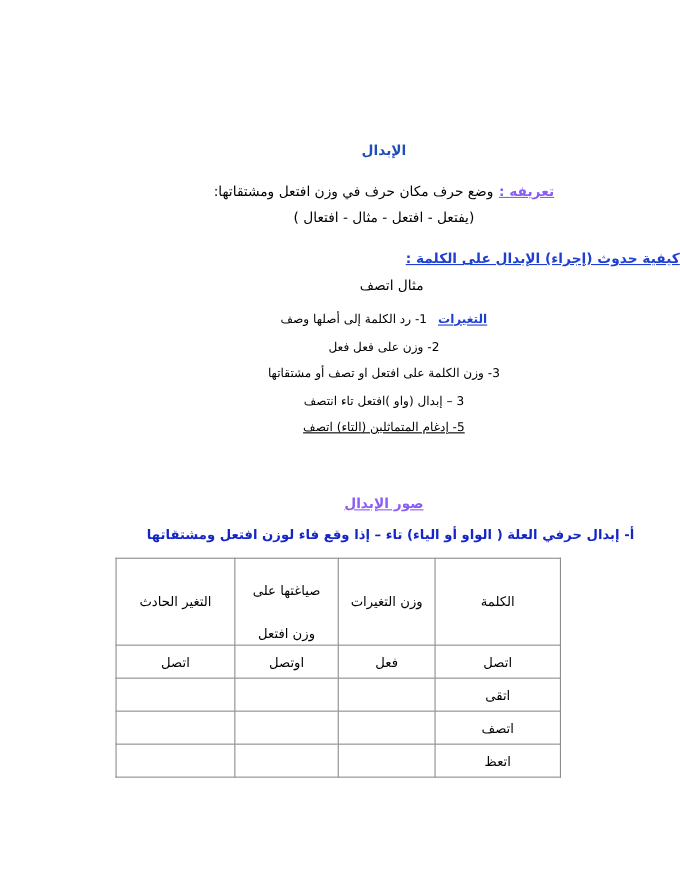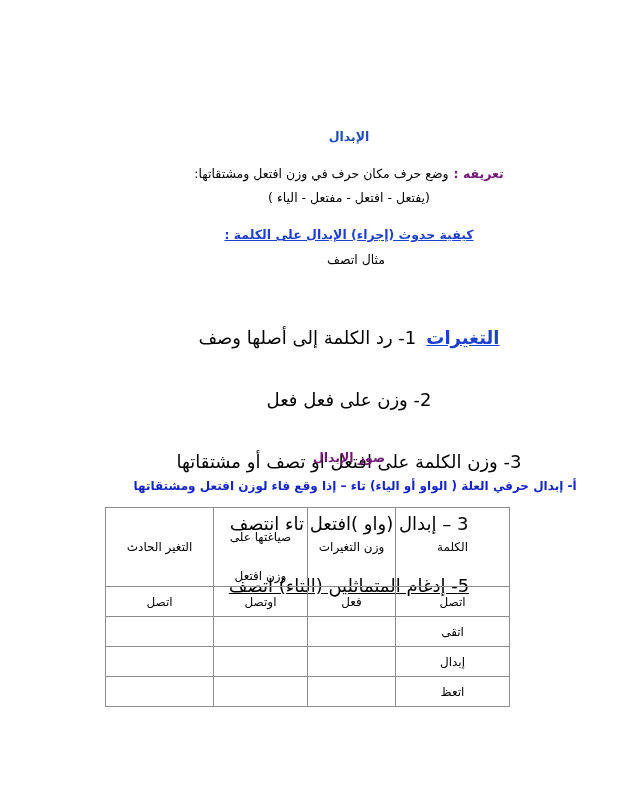--- a/index.html
+++ b/index.html
@@ -40,44 +40,43 @@
     font-size: 12.5px;
     text-align: center;
     position: absolute;
     top: 131px;
     right: 0;
     left: 0;
   }
 
   .abs { position: absolute; }
 
-  .red { color: #701a75; font-weight: bold; }
+  .red { color: #8b5cf6; font-weight: bold; text-decoration: underline; }
   .blue-u { color: #1f3fd0; font-weight: bold; text-decoration: underline; }
   .blue-head { color: #1526c8; font-weight: bold; }
 
   .def-line { top: 163px; right: 0; left: 0; text-align: center; }
   .def-inner { display: inline-block; padding-right: 0; }
 
   .pattern-line { top: 192px; right: 0; left: 0; text-align: center; }
-  .howto-line { top: 224px; right: 0; left: 0; text-align: center; }
+  .howto-line { top: 224px; right: 0; left: 0; }
   .example-line { top: 254px; right: 0; left: 0; text-align: center; margin-left: 14px; }
 
   .list-wrap {
     position: absolute;
     top: 285px;
     right: 0;
     left: 0;
     text-align: center;
   }
   .list-row {
-    font-size: 18px;
+    font-size: 11px;
     line-height: 1.0;
     margin-bottom: 13.5px;
     white-space: nowrap;
-    margin-top: 44px;
   }
   .list-row:last-child { margin-bottom: 0; text-decoration: underline; }
 
   .sec-red {
     position: absolute;
     top: 450px;
     right: 0;
     left: 0;
     text-align: center;
     font-size: 12.5px;
@@ -136,21 +135,21 @@
 <div class="page">
 
   <div class="title-main line">الإبدال</div>
 
   <div class="abs def-line">
     <span class="line def-inner">
       <span class="red">تعريفه :</span><span class="sp"></span><span>وضع حرف مكان حرف في وزن افتعل ومشتقاتها:</span>
     </span>
   </div>
 
-  <div class="abs pattern-line line">(يفتعل - افتعل - مفتعل - الياء )</div>
+  <div class="abs pattern-line line">(يفتعل - افتعل - مثال - افتعال )</div>
 
   <div class="abs howto-line">
     <span class="line blue-u">كيفية حدوث (إجراء) الإبدال على الكلمة :</span>
   </div>
 
   <div class="abs example-line line">مثال  اتصف</div>
 
   <div class="list-wrap">
     <div class="list-row">
       <span class="blue-u">التغيرات</span><span class="sp"></span><span class="sp"></span><span>1- رد الكلمة إلى أصلها  وصف</span>
@@ -203,21 +202,21 @@
           <td>اوتصل</td>
           <td>اتصل</td>
         </tr>
         <tr>
           <td>اتقى</td>
           <td></td>
           <td></td>
           <td></td>
         </tr>
         <tr>
-          <td>إبدال</td>
+          <td>اتصف</td>
           <td></td>
           <td></td>
           <td></td>
         </tr>
         <tr>
           <td>اتعظ</td>
           <td></td>
           <td></td>
           <td></td>
         </tr>

